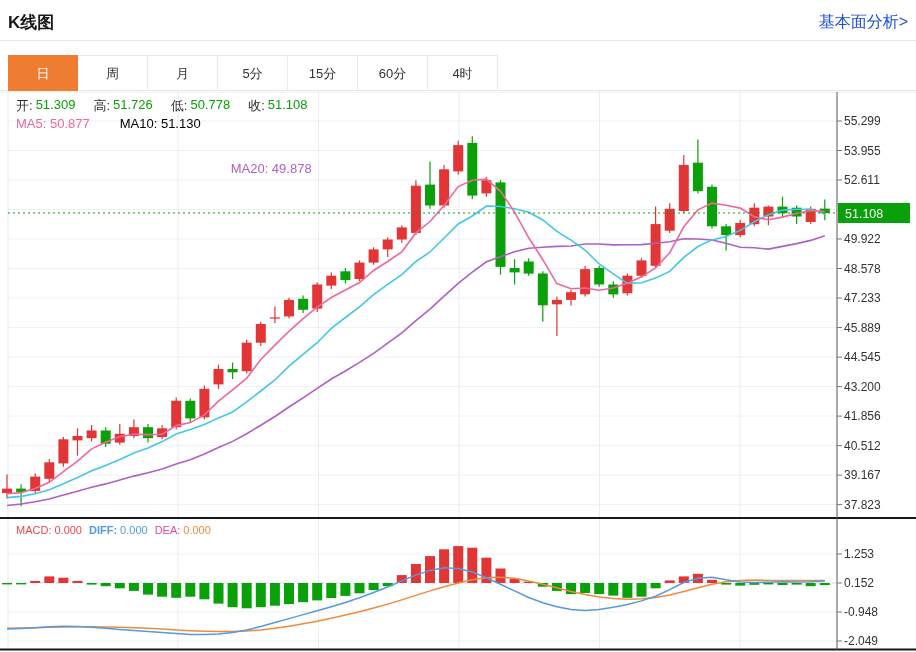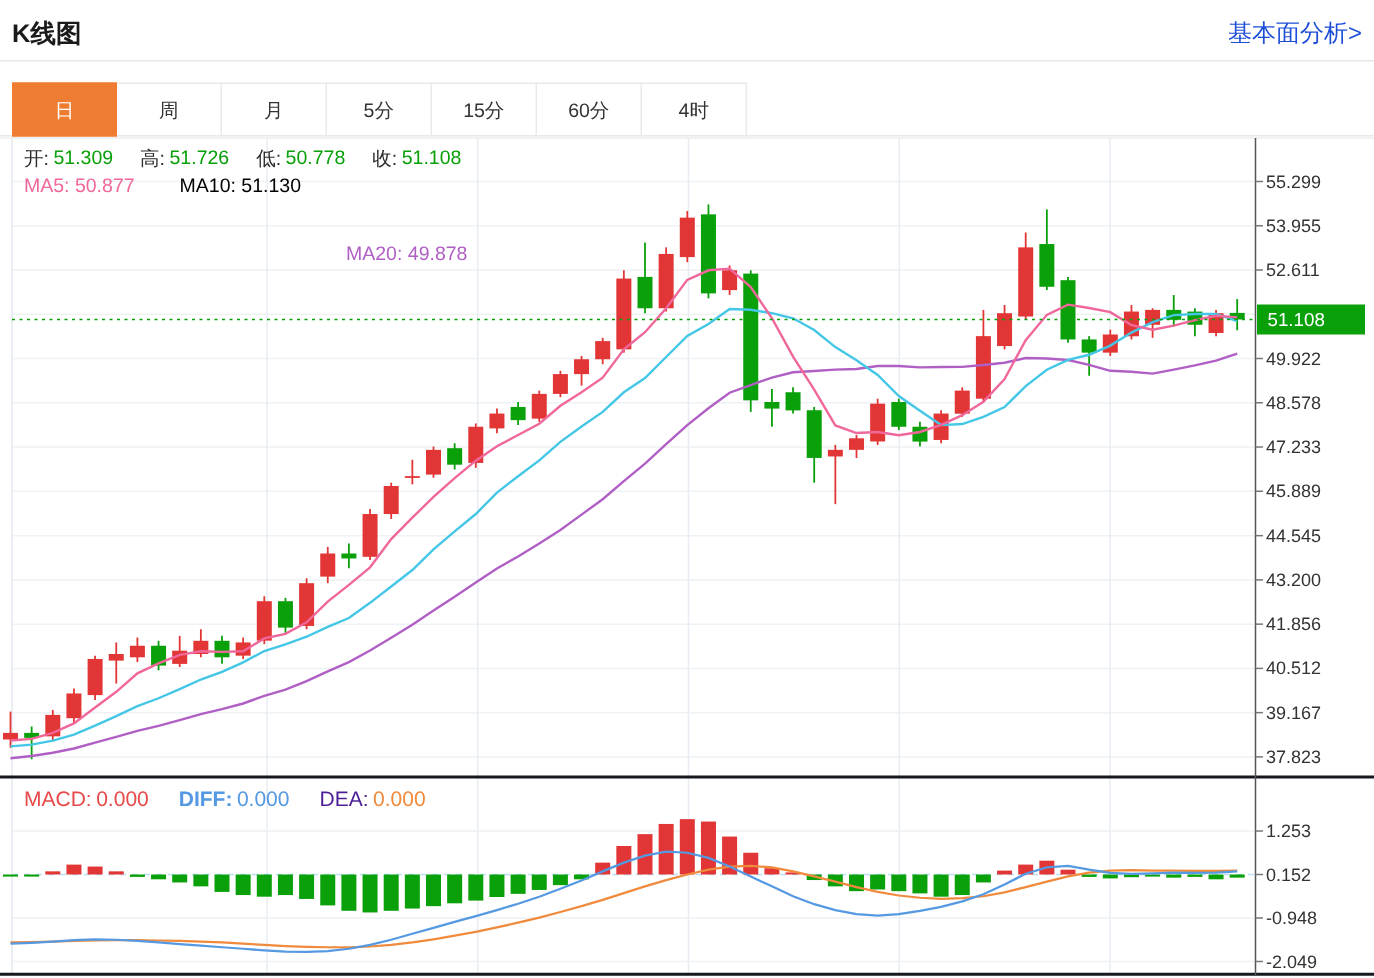--- a/index.html
+++ b/index.html
@@ -14,21 +14,21 @@
   .tab{width:70px;height:36px;line-height:35px;text-align:center;font-size:13px;color:#333;
        background:#fff;border:1px solid #e9e9e9;border-left:none;box-sizing:border-box;cursor:pointer}
   .tab:first-child{border-left:1px solid #e9e9e9}
   .tab.active{color:#fff;font-weight:normal}
   .tabs-underline{position:absolute;top:90px;left:0;width:916px;height:1px;background:#e9e9e9;z-index:3}
   svg.chart{position:absolute;top:0;left:0;width:916px;height:652px;z-index:1}
   svg text{font-family:"Liberation Sans","DejaVu Sans",sans-serif}
   .overlay{position:absolute;z-index:6;display:flex;white-space:nowrap}
   .ohlc-row{top:97px;left:16px;font-size:13px;color:#2b2b2b;gap:18px}
   .ma-row{top:116px;left:16px;font-size:13px;gap:30px}
-  .macd-row{top:524px;left:16px;font-size:14px;gap:20px}
+  .macd-row{top:524px;left:16px;font-size:11px;gap:7px}
   .pair{display:flex;gap:3px}
 </style>
 </head>
 <body>
 
 <svg class="chart" viewBox="0 0 916 652">
     <g>
       <line x1="8" x2="837" y1="121.0" y2="121.0" stroke="#eef1f6"></line>
       <line x1="8" x2="837" y1="150.5" y2="150.5" stroke="#eef1f6"></line>
       <line x1="8" x2="837" y1="180.0" y2="180.0" stroke="#eef1f6"></line>
@@ -333,16 +333,16 @@
 <div class="overlay macd-row">
   <span class="pair">
       <span style="color: rgb(230, 74, 74);">MACD:</span>
       <span style="color: rgb(230, 74, 74);">0.000</span>
     </span>
   <span class="pair">
       <span style="color: rgb(85, 153, 226); font-weight: bold;">DIFF:</span>
       <span style="color: rgb(85, 153, 226);">0.000</span>
     </span>
   <span class="pair">
-      <span style="color: #4c1d95; text-align: right;">DEA:</span>
+      <span style="color: #ec4899; text-align: right;">DEA:</span>
       <span style="color: rgb(240, 138, 60);">0.000</span>
     </span>
 </div>
 
 </body></html>

